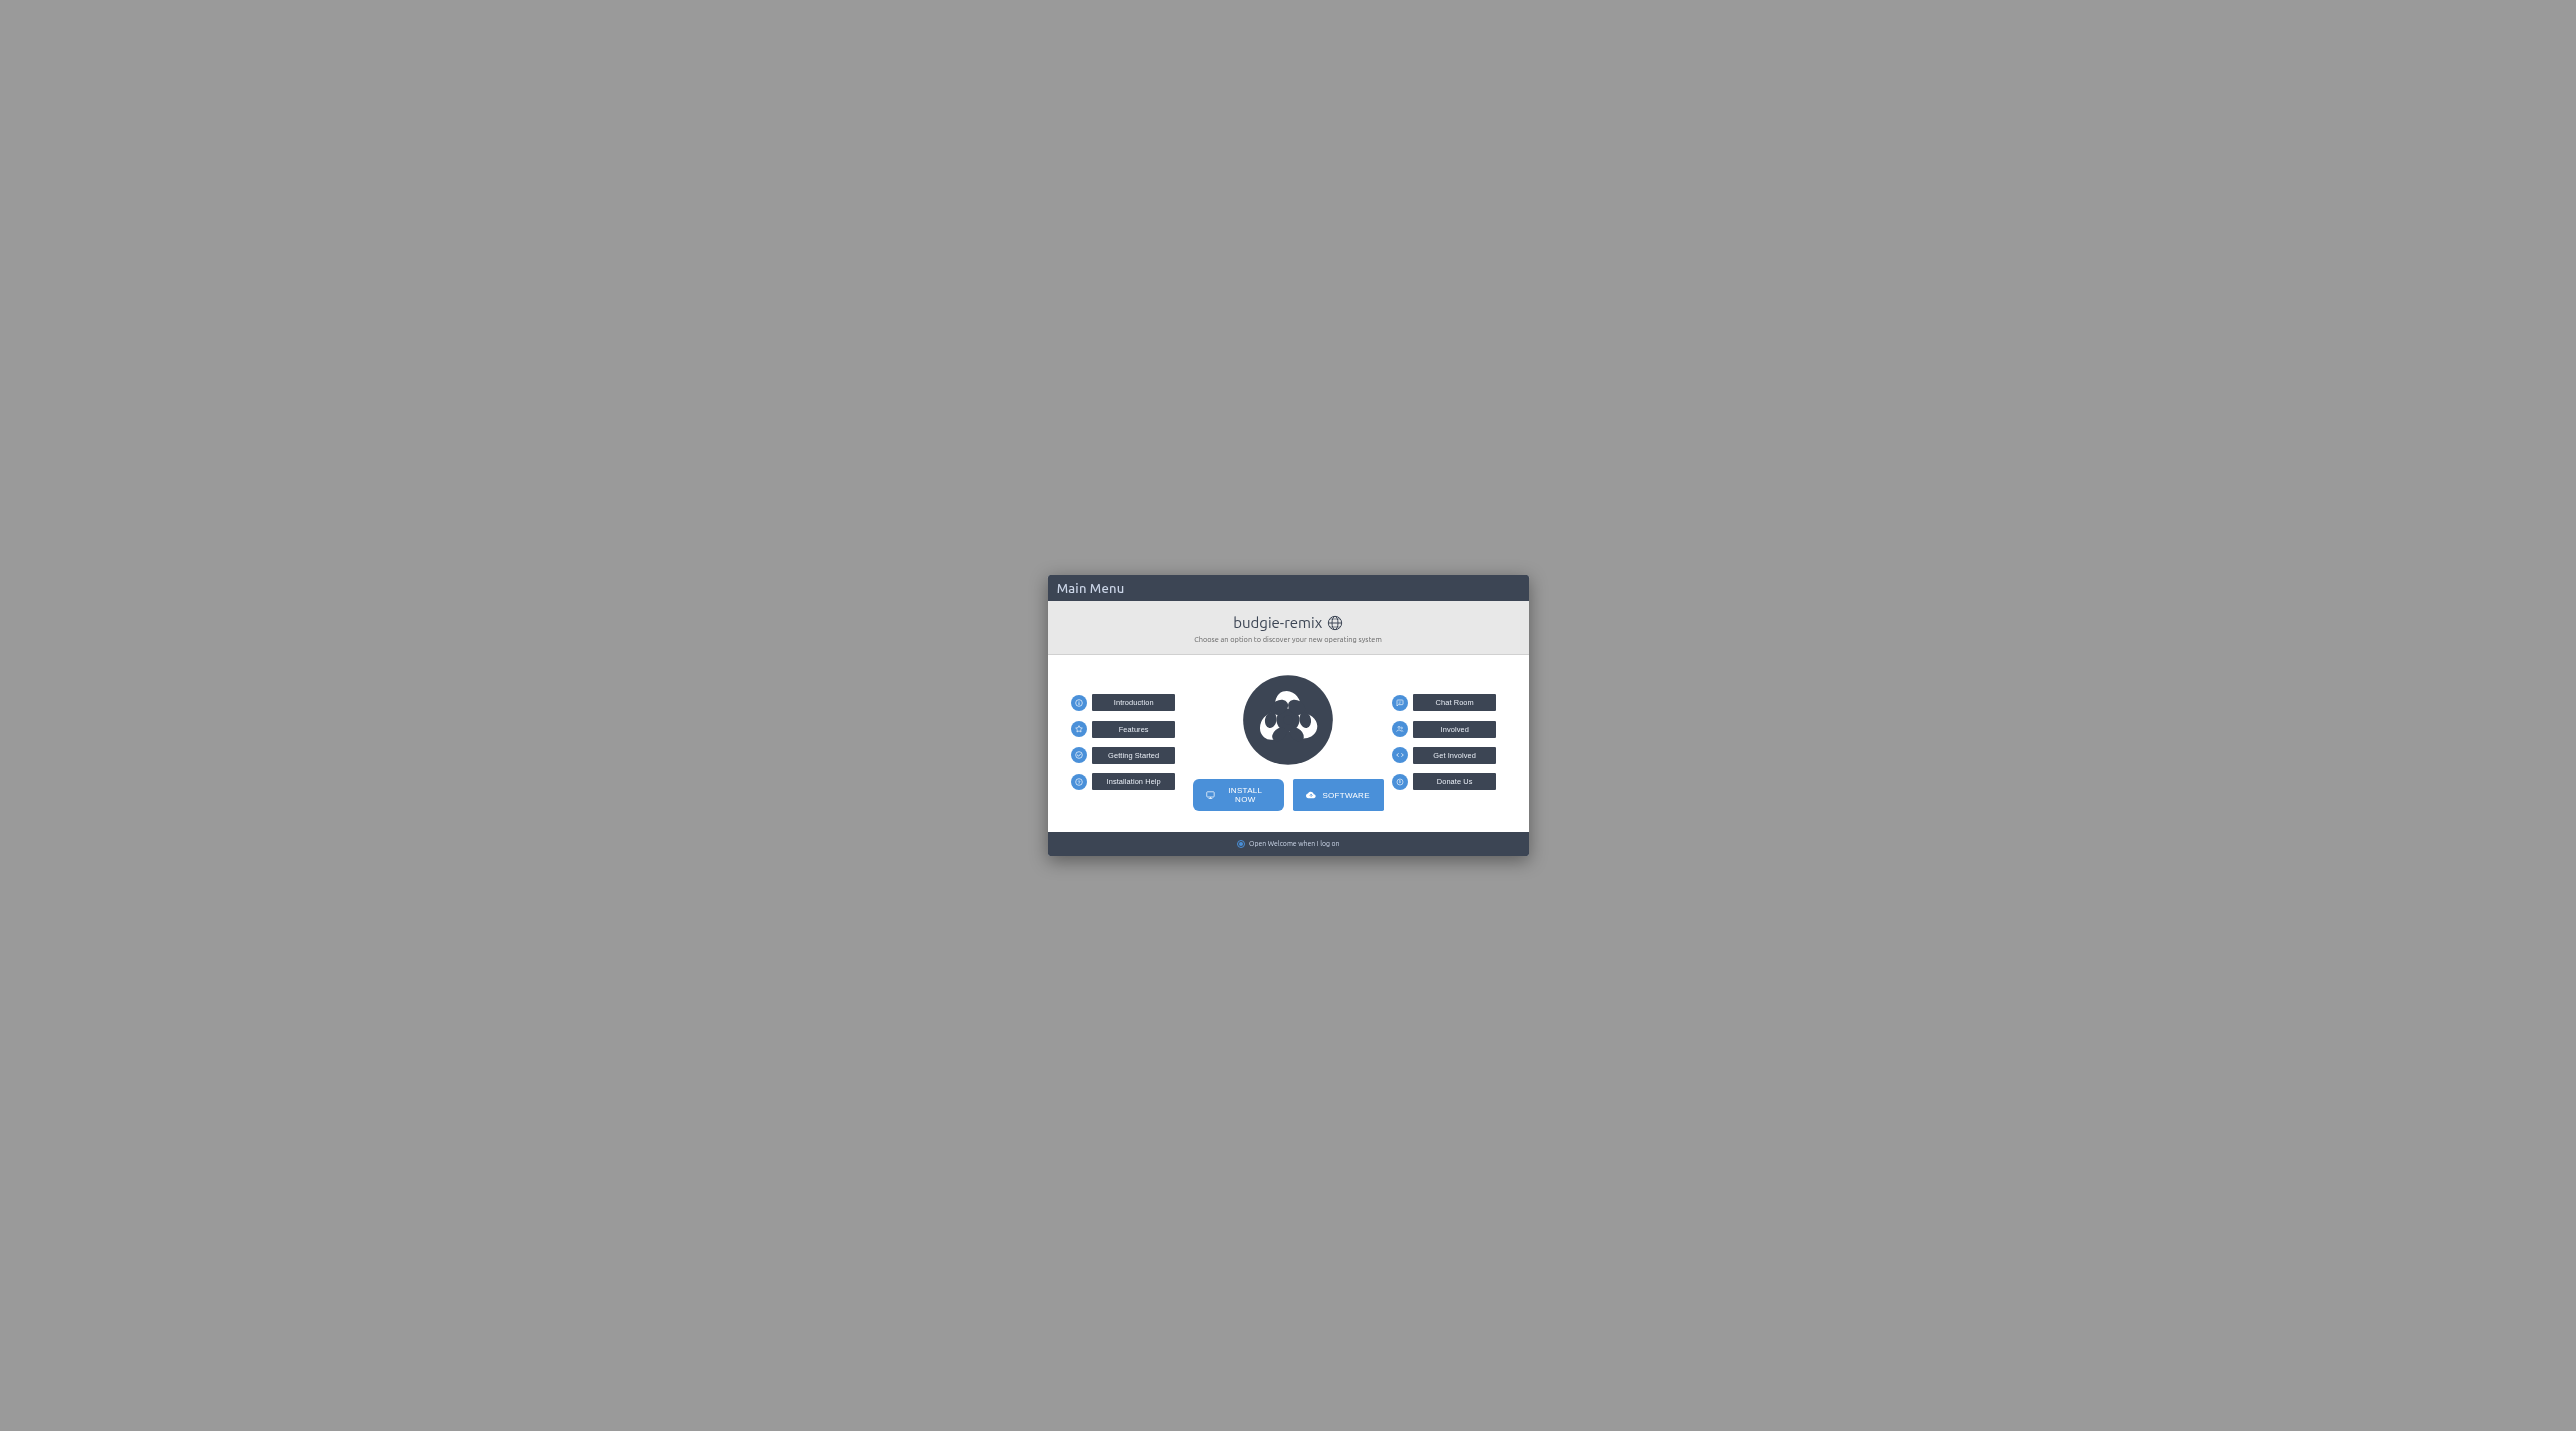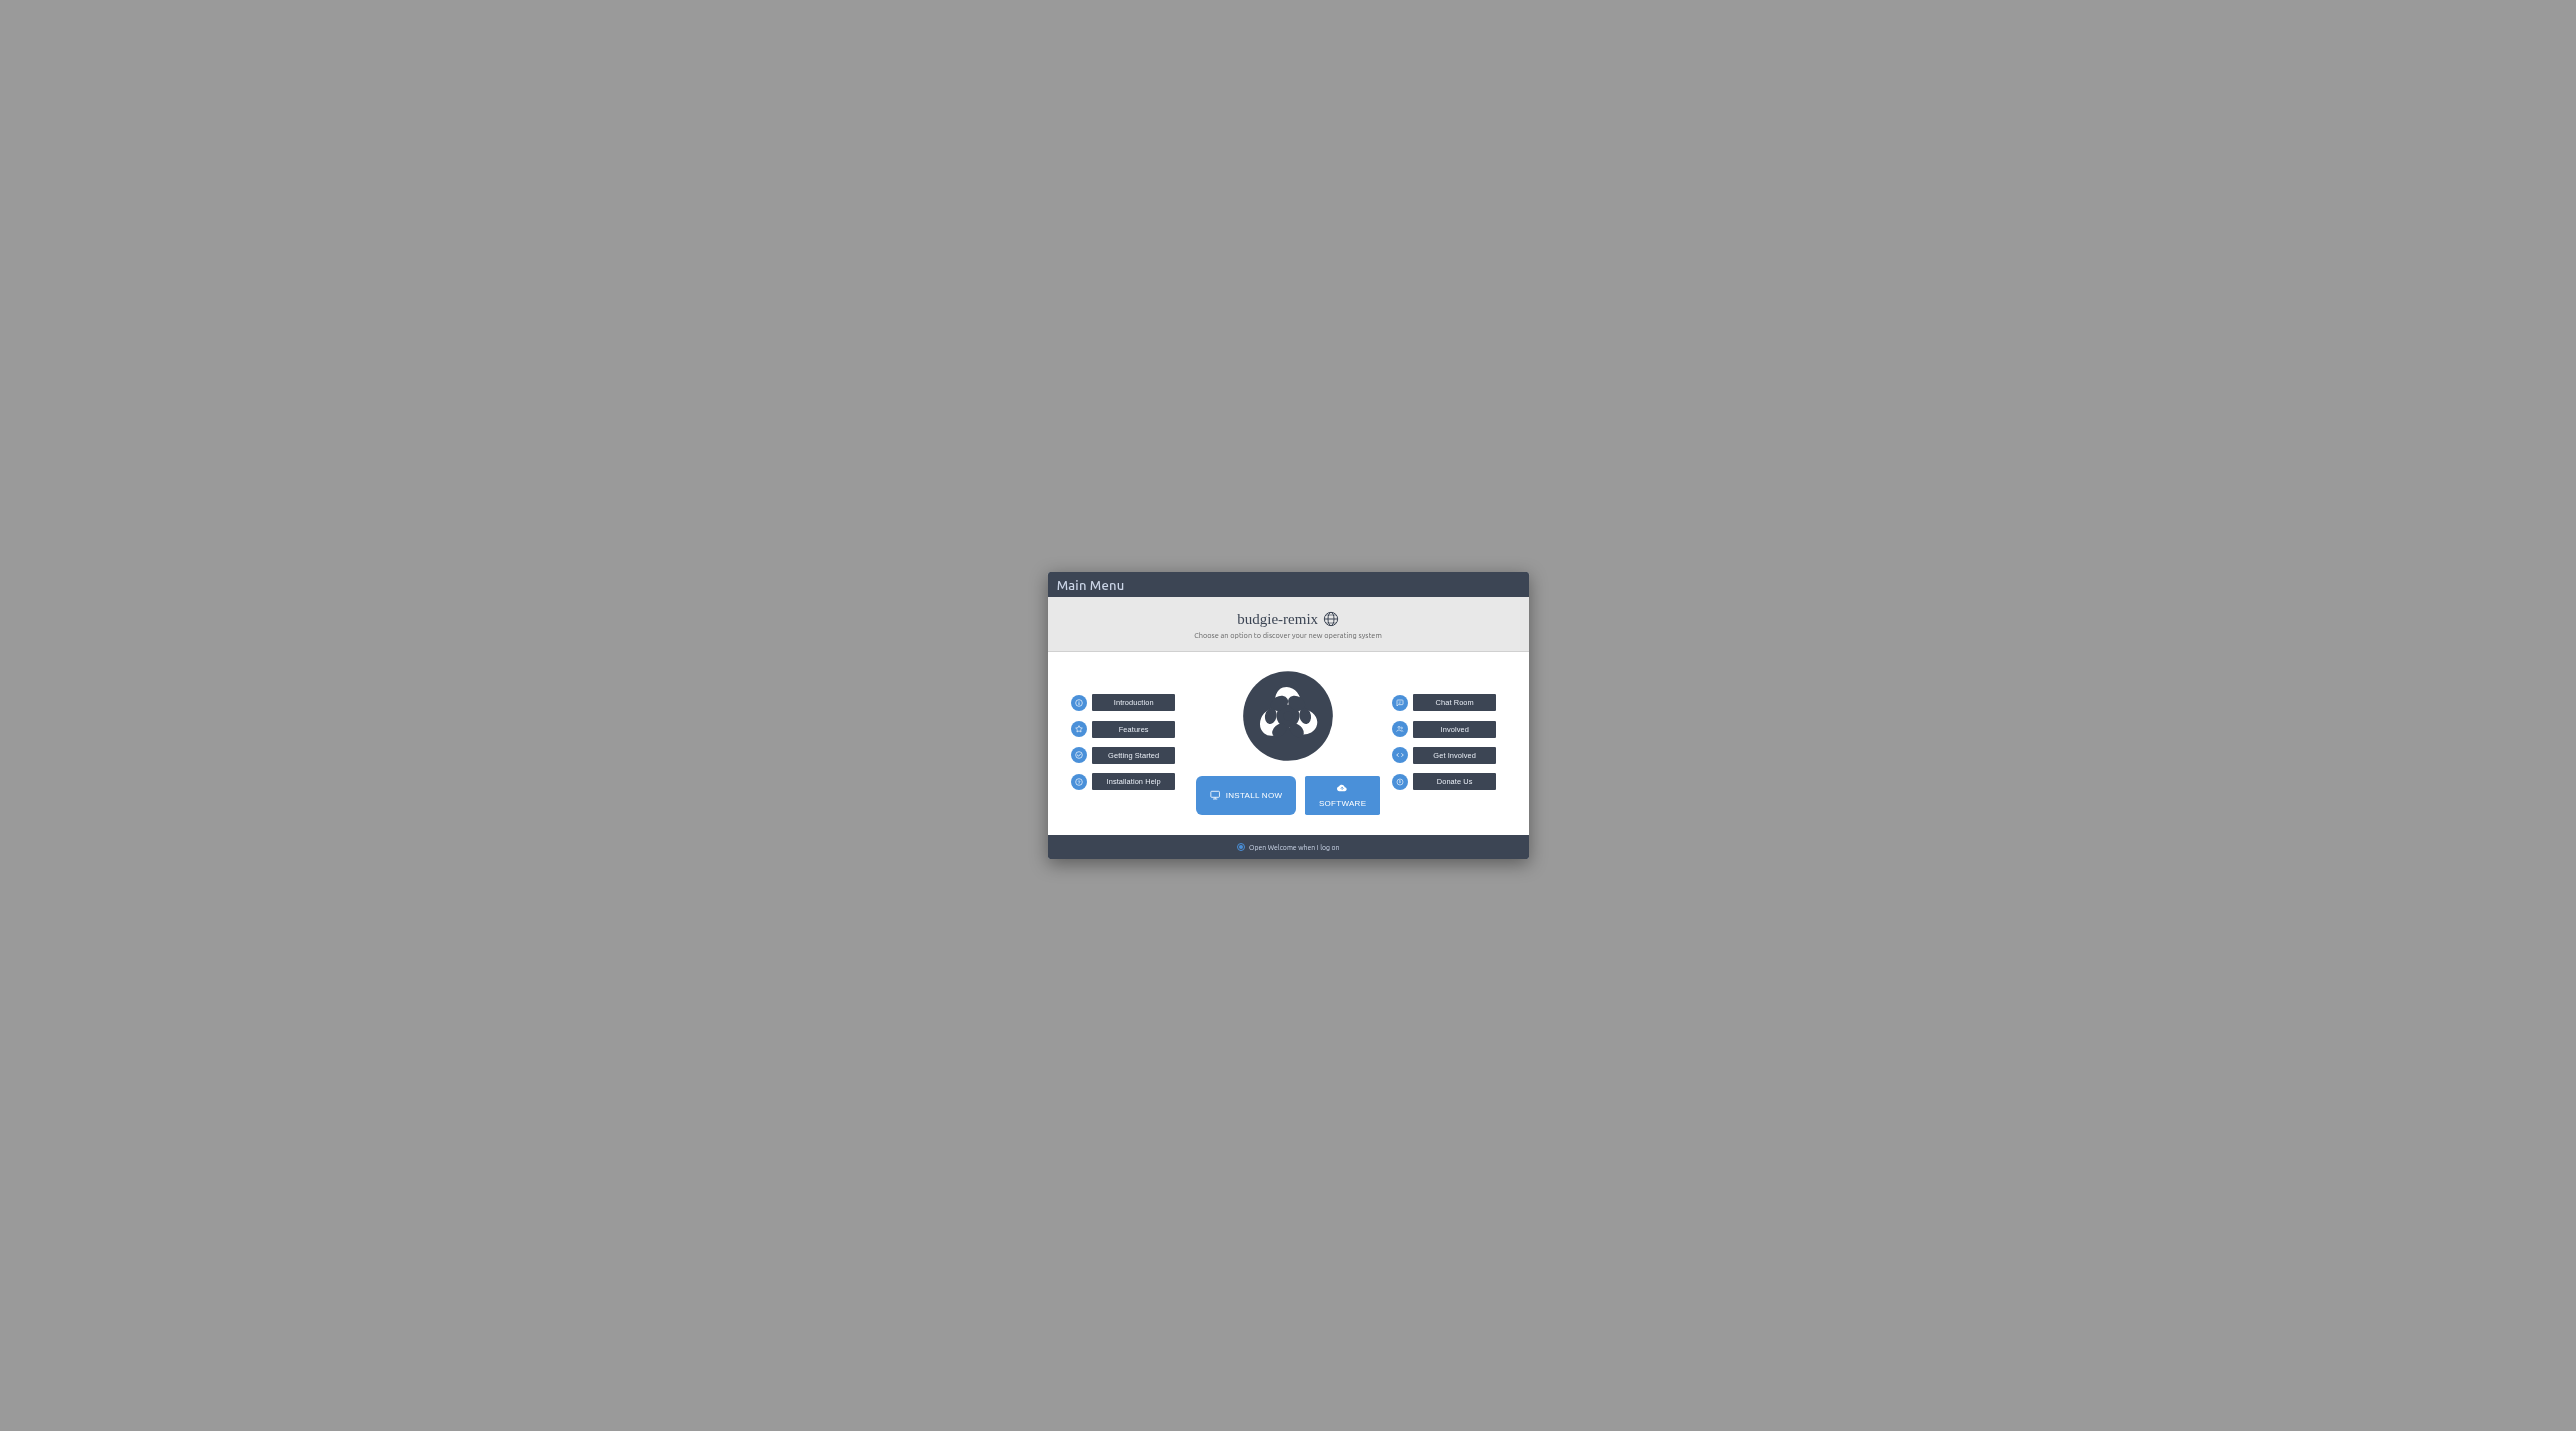--- a/index.html
+++ b/index.html
@@ -39,21 +39,20 @@
     }
 
     .header-title {
       font-size: 15px;
       color: #3c4554;
       font-weight: 400;
       display: flex;
       align-items: center;
       justify-content: center;
       gap: 4.6px;
-      font-family: Liberation Serif, serif;
     }
 
     .globe-icon {
       width: 16px;
       height: 16px;
     }
 
     .header-subtitle {
       font-size: 7.4px;
       color: #666;
@@ -164,21 +163,20 @@
       border: none;
       padding: 6.9px 13.7px;
       font-size: 8px;
       cursor: pointer;
       border-radius: 1.7px;
       display: flex;
       align-items: center;
       gap: 5.7px;
       font-weight: 500;
       letter-spacing: 0.3px;
-      flex-direction: column;
     }
 
     .footer {
       background: #3c4554;
       padding: 8px 9.2px;
       display: flex;
       align-items: center;
       justify-content: center;
       gap: 4.6px;
     }

